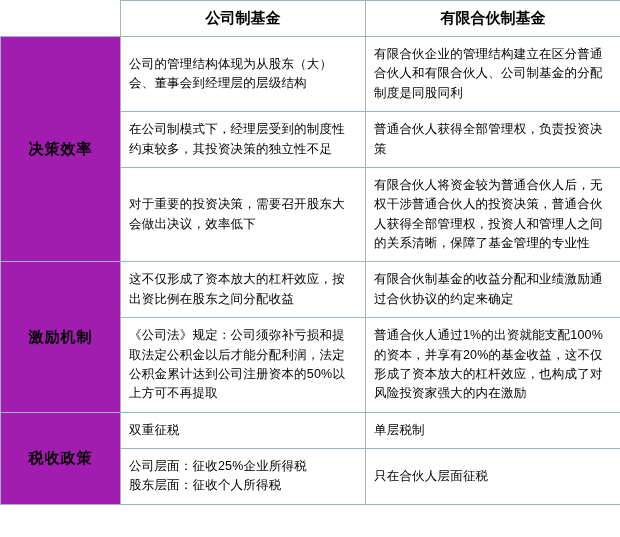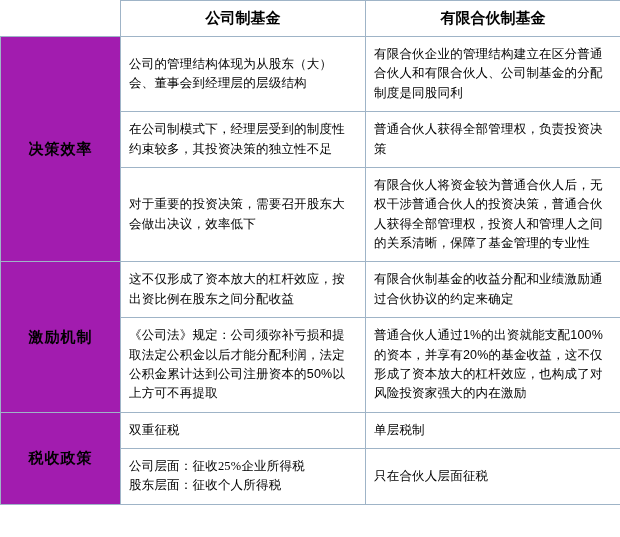--- a/index.html
+++ b/index.html
@@ -108,19 +108,19 @@
         <td class="cell tall">《公司法》规定：公司须弥补亏损和提取法定公积金以后才能分配利润，法定公积金累计达到公司注册资本的50%以上方可不再提取</td>
         <td class="cell tall">普通合伙人通过1%的出资就能支配100%的资本，并享有20%的基金收益，这不仅形成了资本放大的杠杆效应，也构成了对风险投资家强大的内在激励</td>
       </tr>
 
       <tr>
         <td class="rowhead" rowspan="2">税收政策</td>
         <td class="cell">双重征税</td>
         <td class="cell">单层税制</td>
       </tr>
       <tr>
-        <td class="cell" style="white-space: pre-line; font-family: Liberation Serif, serif;">公司层面：征收25%企业所得税
+        <td class="cell" style="white-space: pre-line;">公司层面：征收25%企业所得税
 股东层面：征收个人所得税</td>
         <td class="cell">只在合伙人层面征税</td>
       </tr>
     </tbody>
   </table>
 </div>
 
 </body></html>

